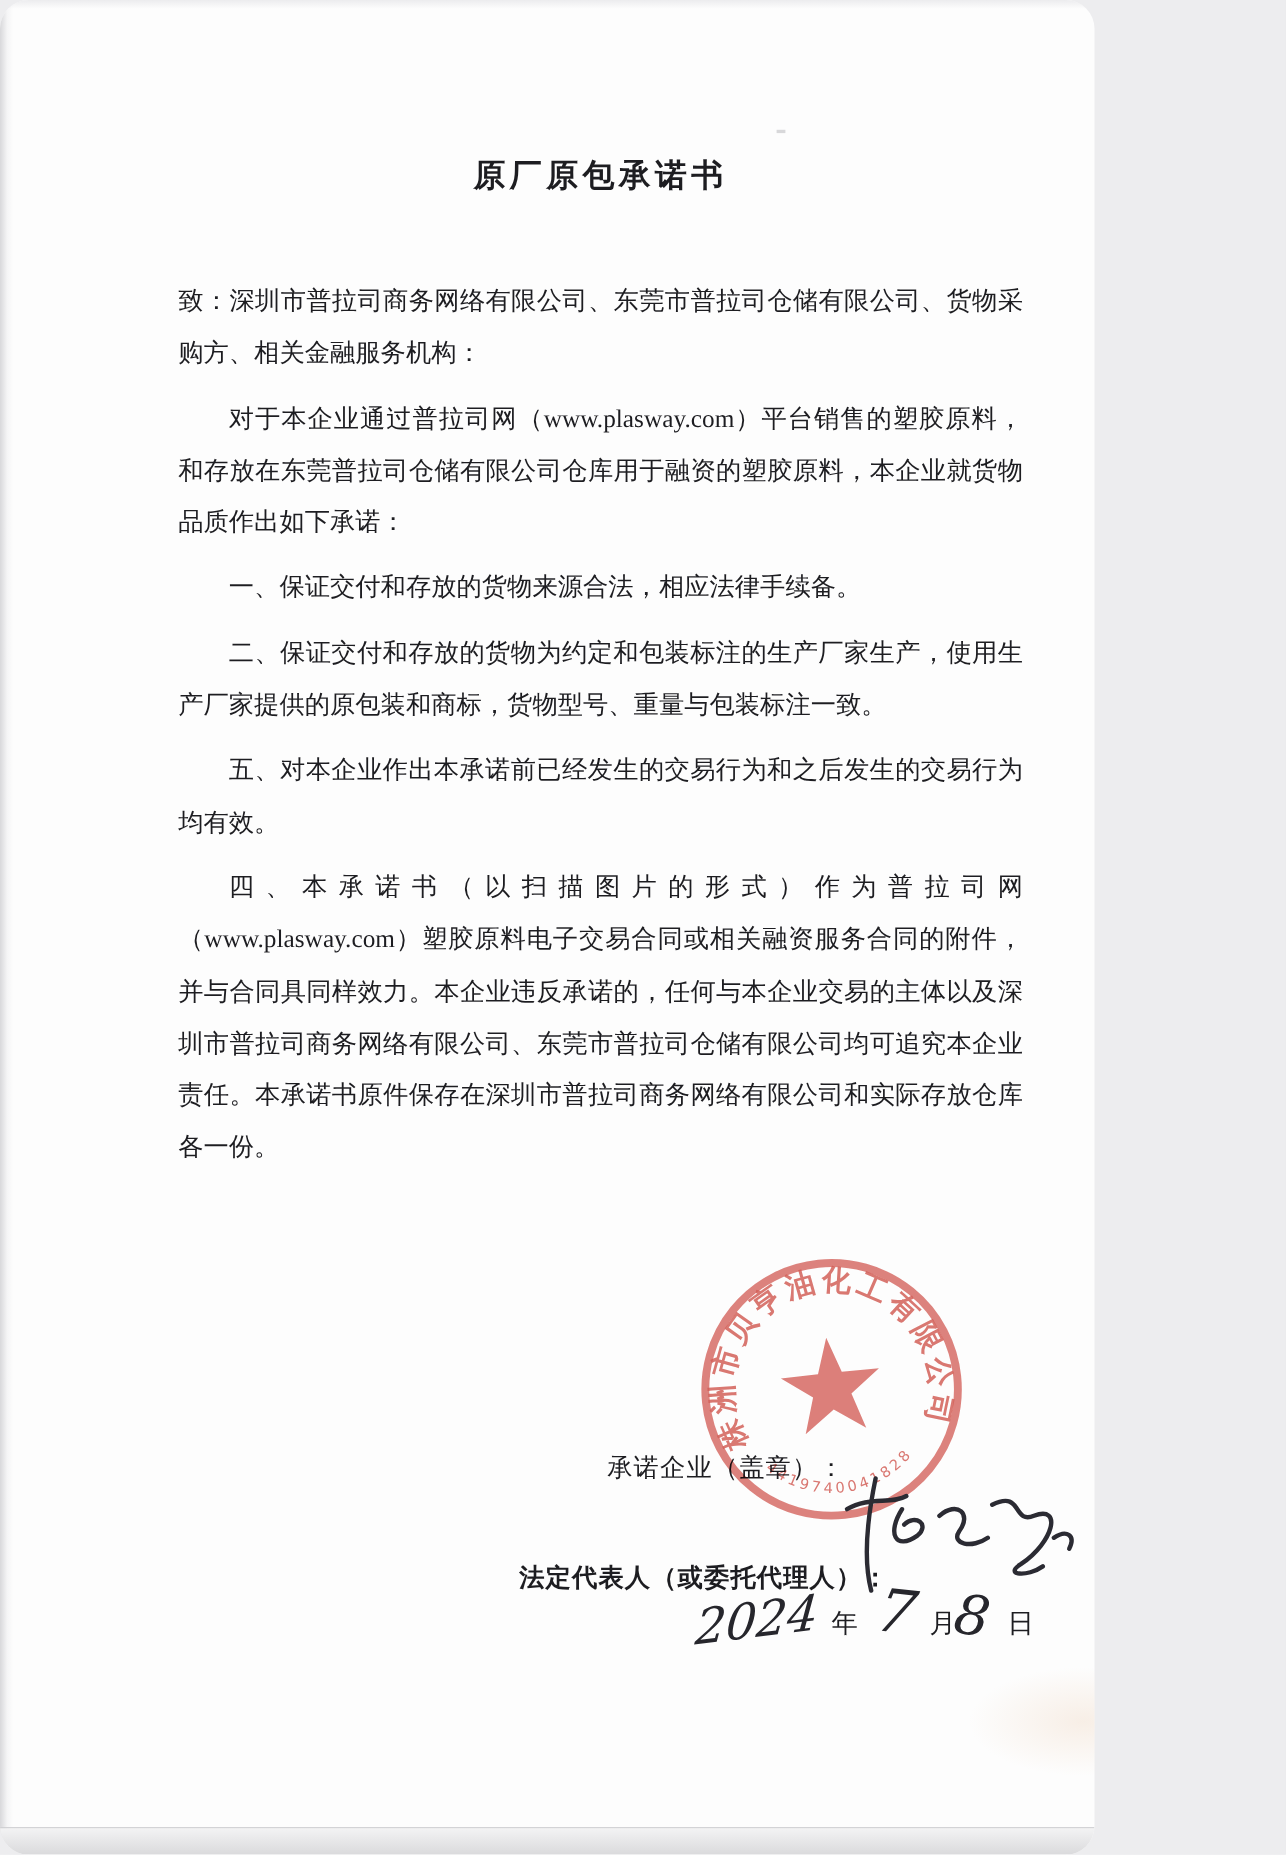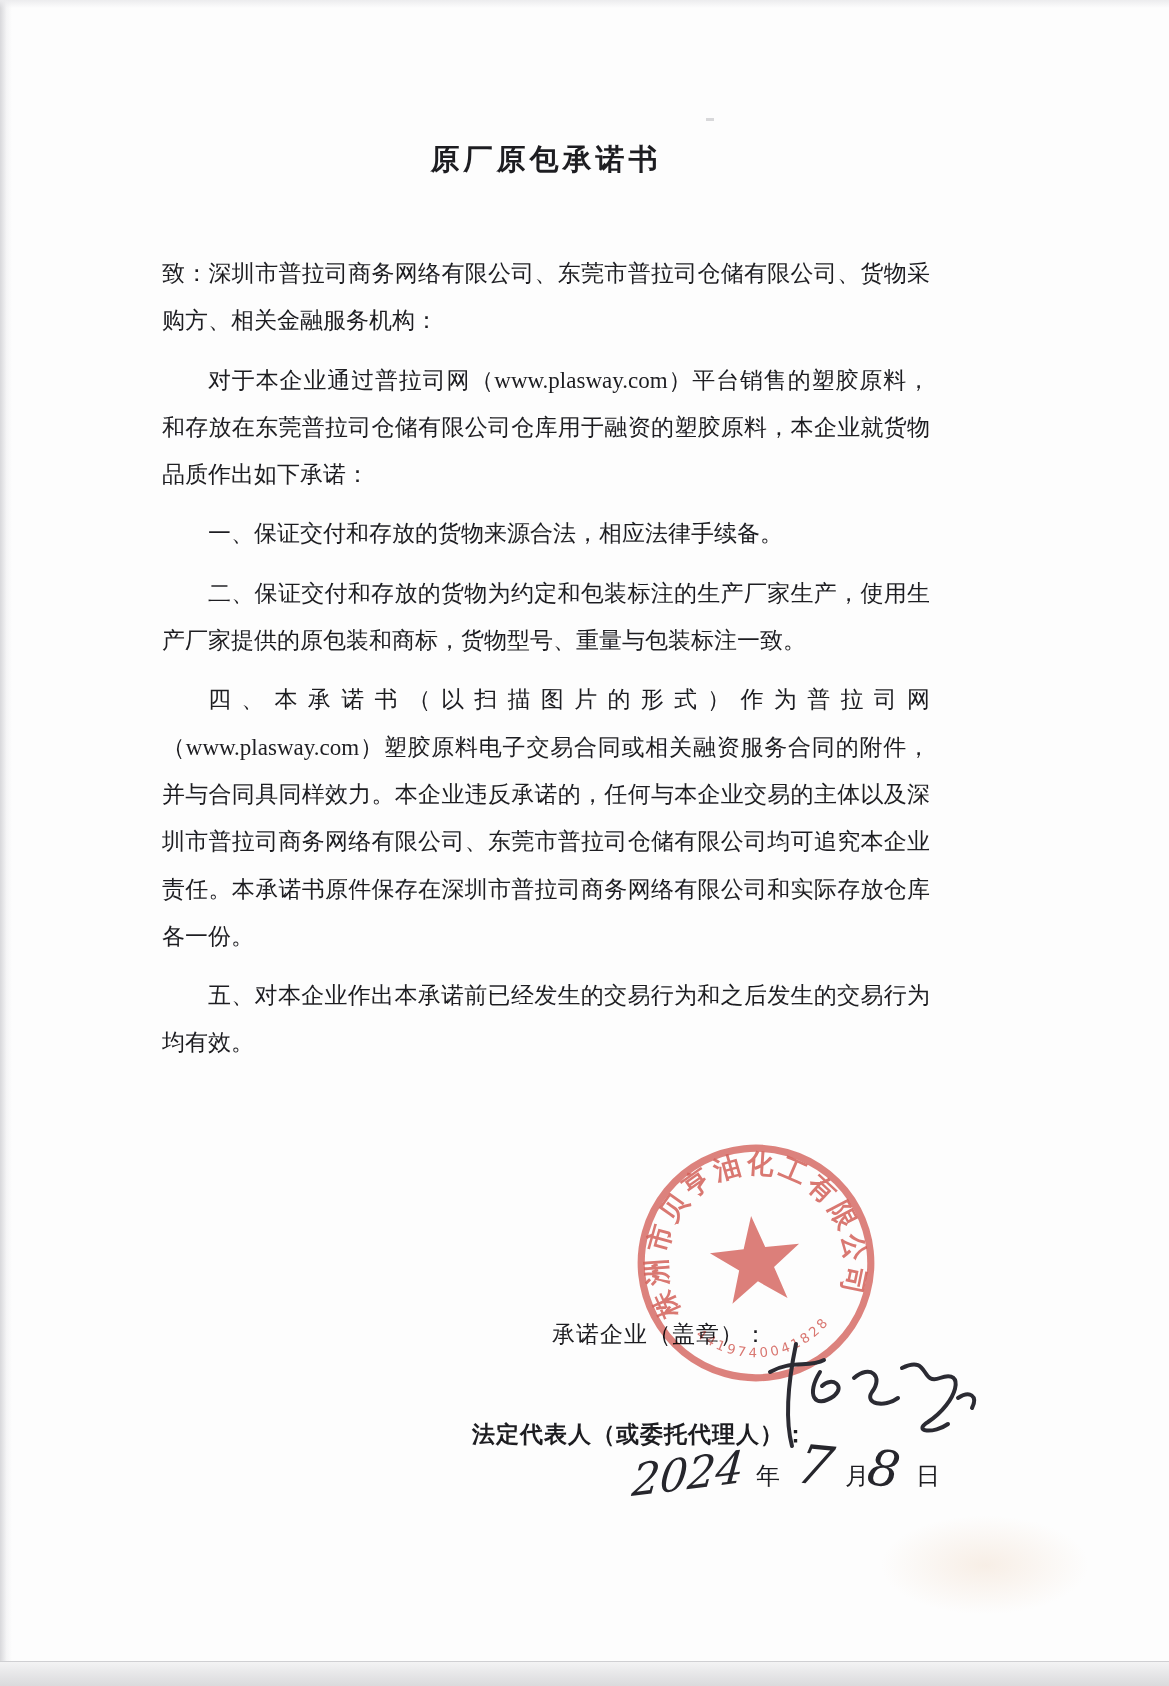--- a/index.html
+++ b/index.html
@@ -1,18 +1,18 @@
 <!DOCTYPE html>
 <html><head>
 <meta charset="utf-8">
 <style>
   html,body{margin:0;padding:0;background:#ededef;}
   .page{
-    position:relative;width:1169px;height:1686px;background:#fdfdfd;
-    overflow:hidden;font-family:"Liberation Serif","DejaVu Serif",serif;color:#1d1d21;
+    position:relative;width:995px;height:1686px;background:#fdfdfd;
+    overflow:hidden;font-family:"Liberation Serif","DejaVu Serif",serif;color:#1d1d21;border-radius:26px;
   }
   .edge-left{position:absolute;left:0;top:0;bottom:0;width:12px;
     background:linear-gradient(to right,#d8d8db,#f5f5f6 55%,rgba(255,255,255,0));}
   .edge-top{position:absolute;left:0;top:0;right:0;height:8px;
     background:linear-gradient(#ececee,rgba(255,255,255,0));}
   .bottom-band{position:absolute;left:0;right:0;bottom:0;height:24px;
     background:linear-gradient(#f3f3f4,#dadadc);border-top:1px solid #cfcfd2;}
   .smudge{position:absolute;left:880px;top:1515px;width:210px;height:100px;
     background:radial-gradient(ellipse at center,rgba(238,214,192,.38),rgba(238,214,192,0) 70%);}
   .tick{position:absolute;left:706px;top:118px;width:8px;height:3px;background:#d8d8da;}
@@ -50,22 +50,22 @@
   <div class="edge-top"></div>
   <div class="tick"></div>
 
   <h1 class="doc-title">原厂原包承诺书</h1>
 
   <div class="doc-body">
     <p>致：深圳市普拉司商务网络有限公司、东莞市普拉司仓储有限公司、货物采购方、相关金融服务机构：</p>
     <p class="indent">对于本企业通过普拉司网（www.plasway.com）平台销售的塑胶原料，和存放在东莞普拉司仓储有限公司仓库用于融资的塑胶原料，本企业就货物品质作出如下承诺：</p>
     <p class="indent">一、保证交付和存放的货物来源合法，相应法律手续备。</p>
     <p class="indent">二、保证交付和存放的货物为约定和包装标注的生产厂家生产，使用生产厂家提供的原包装和商标，货物型号、重量与包装标注一致。</p>
+    <p class="indent">五、对本企业作出本承诺前已经发生的交易行为和之后发生的交易行为均有效。</p>
     <p class="indent">四、本承诺书（以扫描图片的形式）作为普拉司网（www.plasway.com）塑胶原料电子交易合同或相关融资服务合同的附件，并与合同具同样效力。本企业违反承诺的，任何与本企业交易的主体以及深圳市普拉司商务网络有限公司、东莞市普拉司仓储有限公司均可追究本企业责任。本承诺书原件保存在深圳市普拉司商务网络有限公司和实际存放仓库各一份。</p>
-    <p class="indent">五、对本企业作出本承诺前已经发生的交易行为和之后发生的交易行为均有效。</p>
   </div>
 
   <span class="label company-label">承诺企业（盖章）：</span>
   <span class="label rep-label">法定代表人（或委托代理人）：</span>
 
   <svg class="stamp" viewBox="0 0 240 240">
     <defs>
       <path id="arcCompany" d="M 37.3 150.1 A 88 88 0 1 1 202.7 150.1" fill="none"></path>
       <path id="arcSerial" d="M 49.5 179.1 A 92 92 0 0 0 190.5 179.1" fill="none"></path>
     </defs>

